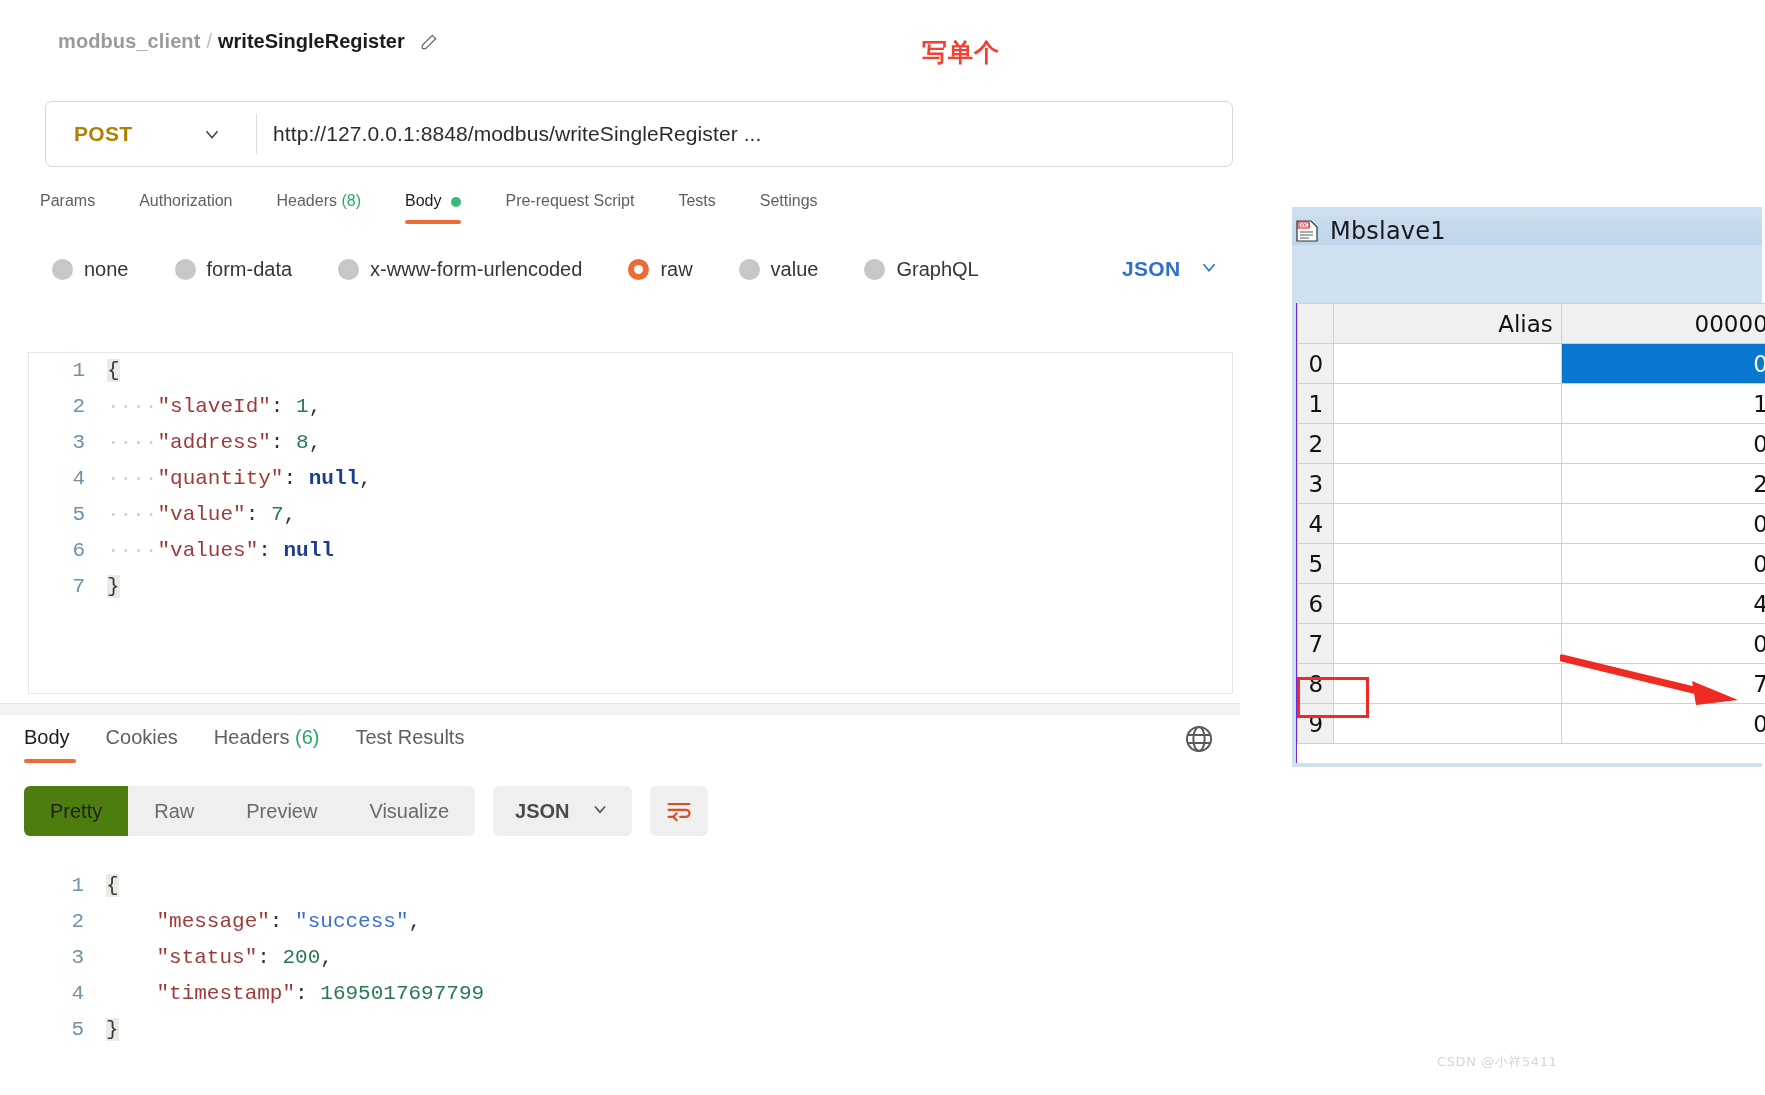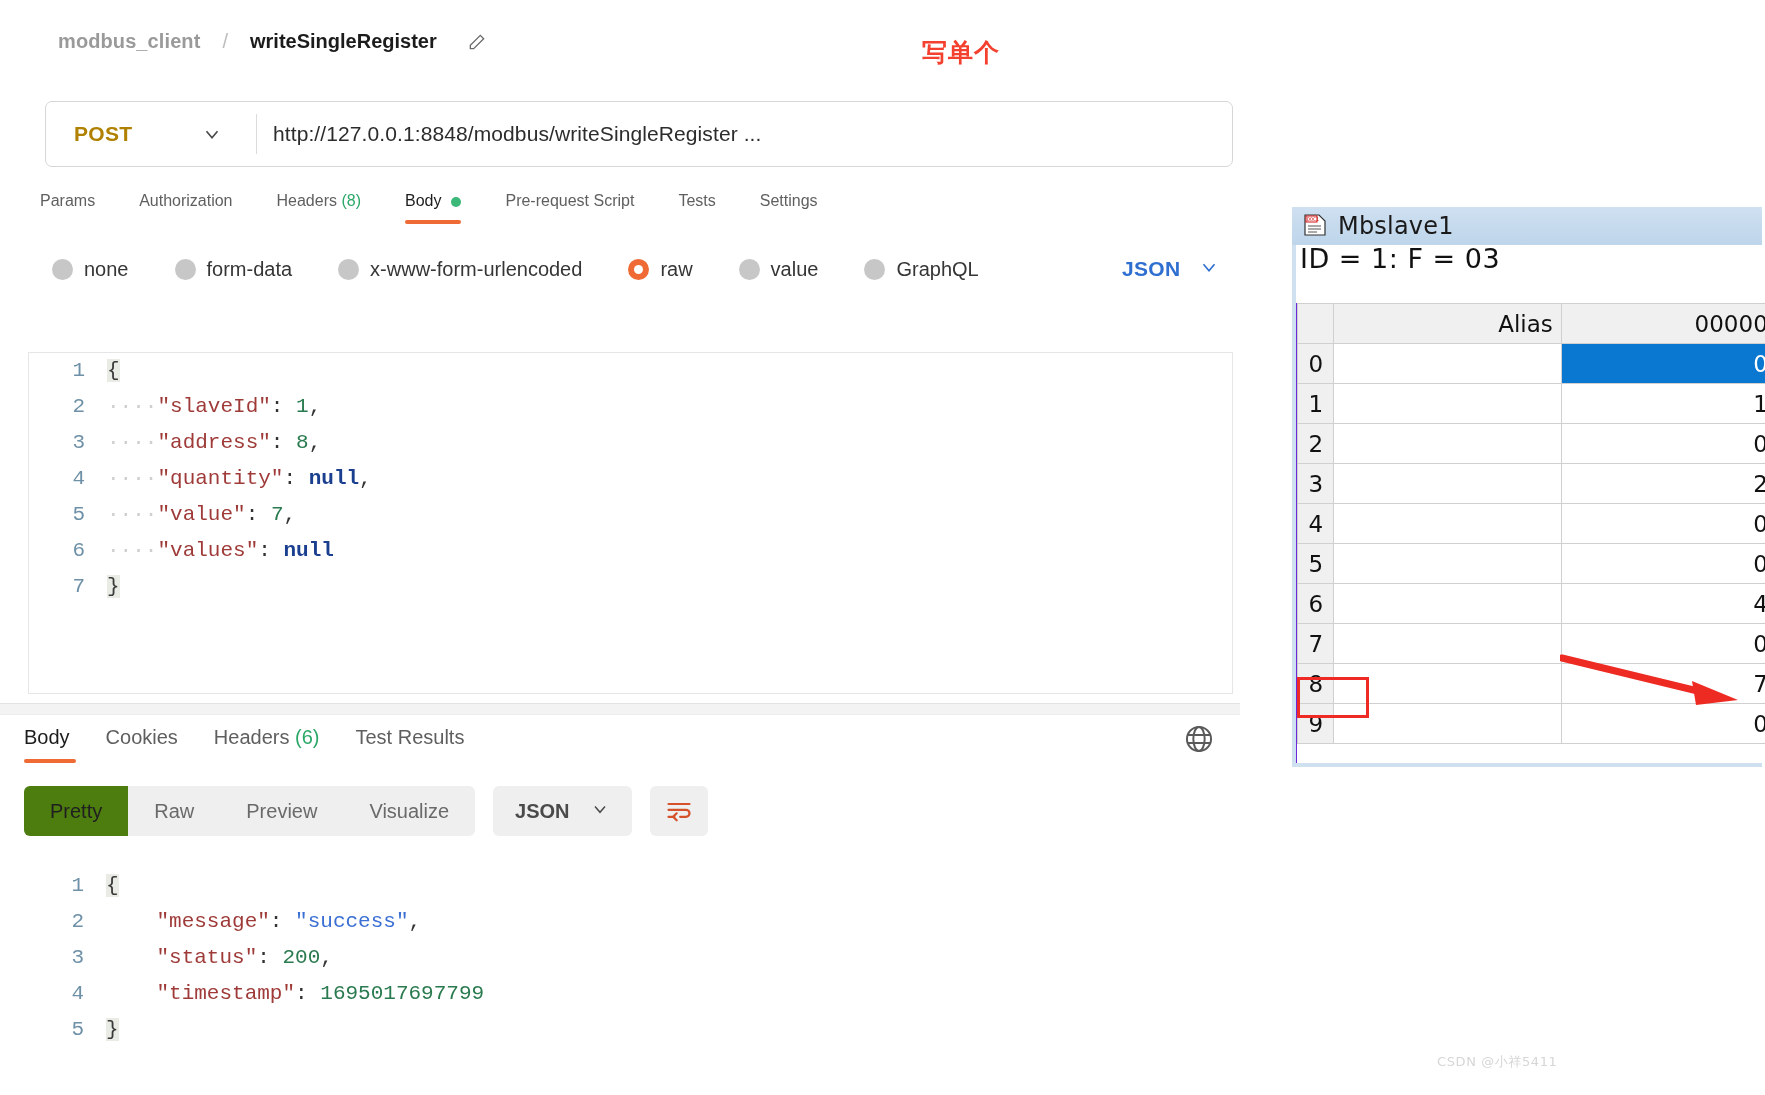--- a/index.html
+++ b/index.html
@@ -11,21 +11,21 @@
     overflow:hidden;
     -webkit-font-smoothing:antialiased;
   }
   
   #postman{
     position:absolute;left:0;top:0;width:1240px;height:1095px;
     background:#fff;
   }
   #breadcrumb{
     position:absolute;left:58px;top:30px;
-    display:flex;align-items:center;gap:22px;
+    display:flex;align-items:center;gap:6px;
     font-size:20px;
   }
   .crumb-root{color:#9a9a9a;font-weight:600;letter-spacing:.1px;}
   .crumb-sep{color:#bdbdbd;}
   .crumb-leaf{color:#1c1c1c;font-weight:700;}
   .pencil{
     width:20px;height:20px;margin-left:8px;display:inline-block;
     color:#6b6b6b;
   }
   #cn-note{
@@ -165,21 +165,21 @@
   }
   
   #mbslave{
     position:absolute;left:1292px;top:207px;width:470px;height:560px;
     background:#cfe0f0;
     font-family:"DejaVu Sans", sans-serif;
   }
   #mb-title{
     position:absolute;left:0;top:0;width:470px;height:38px;
     background:linear-gradient(180deg,#cfe0f1 0%,#bed5ea 100%);
-    display:flex;align-items:center;padding-left:10px;box-sizing:border-box;
+    display:flex;align-items:flex-end;padding-left:2px;box-sizing:border-box;
   }
   #mb-doc-icon{width:26px;height:26px;margin-right:10px;flex:0 0 auto;}
   #mb-title-text{font-size:24px;color:#1a1a1a;letter-spacing:.2px;}
   #mb-status{
     position:absolute;left:4px;top:38px;width:466px;height:58px;background:#ffffff;
     display:flex;align-items:flex-start;padding-left:4px;box-sizing:border-box;
   }
   #mb-status-text{font-size:27px;color:#111;letter-spacing:.5px;line-height:1;}
   #mb-grid{
     position:absolute;left:4px;top:96px;width:524px;height:460px;background:#fff;
@@ -388,23 +388,20 @@
   <div id="mb-title">
     <span id="mb-doc-icon">
       <svg viewBox="0 0 26 26" width="26" height="26">
         <path d="M3 2h14l6 6v14H3z" fill="#ffffff" stroke="#333" stroke-width="1.2"></path>
         <rect x="4" y="3" width="11" height="6" fill="#fff" stroke="#d01010" stroke-width="1"></rect>
         <text x="5" y="8" font-size="5" fill="#d01010" font-family="DejaVu Sans Mono, monospace">DOC1</text>
         <path d="M6 13h13M6 16h13M6 19h9" stroke="#555" stroke-width="1"></path>
       </svg>
     </span>
     <span id="mb-title-text">Mbslave1</span>
-  </div>
-  <div id="mb-status">
-    <span id="mb-status-text">ID = 1: F = 03</span>
   </div>
   <div id="mb-grid">
     <table class="mbt">
       <colgroup>
           <col class="c-idx">
           <col class="c-alias">
           <col class="c-val">
           <col class="c-pad">
         </colgroup>
       <thead>

